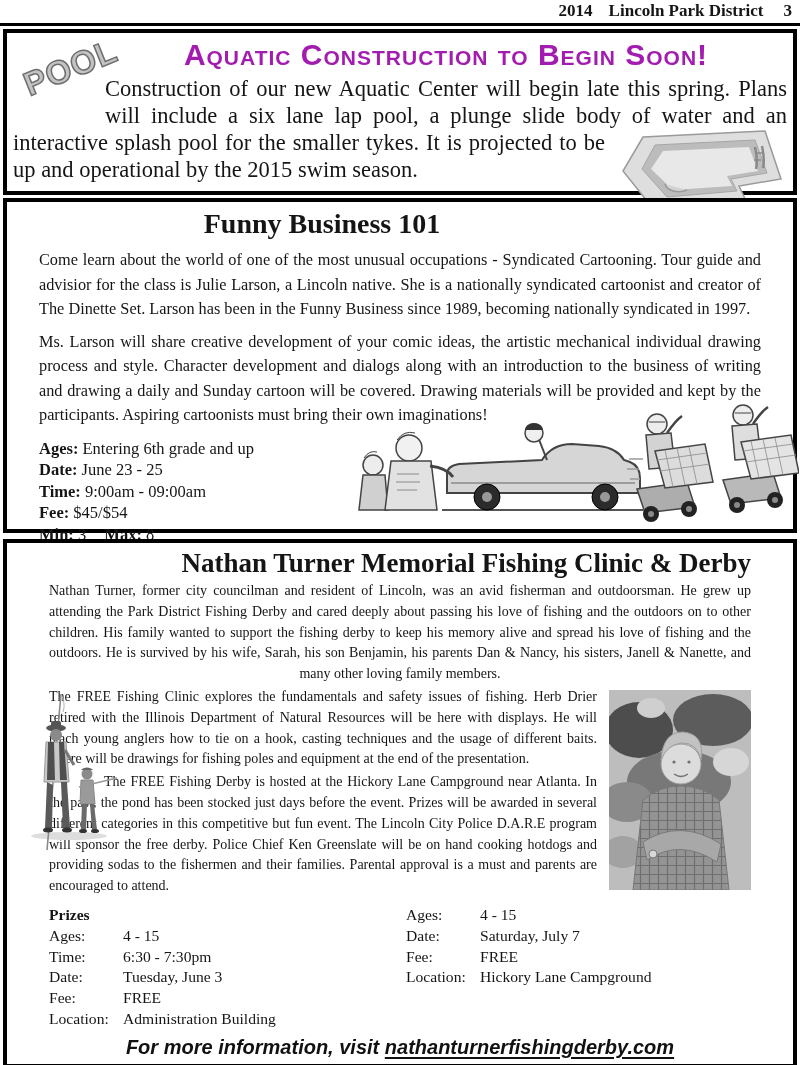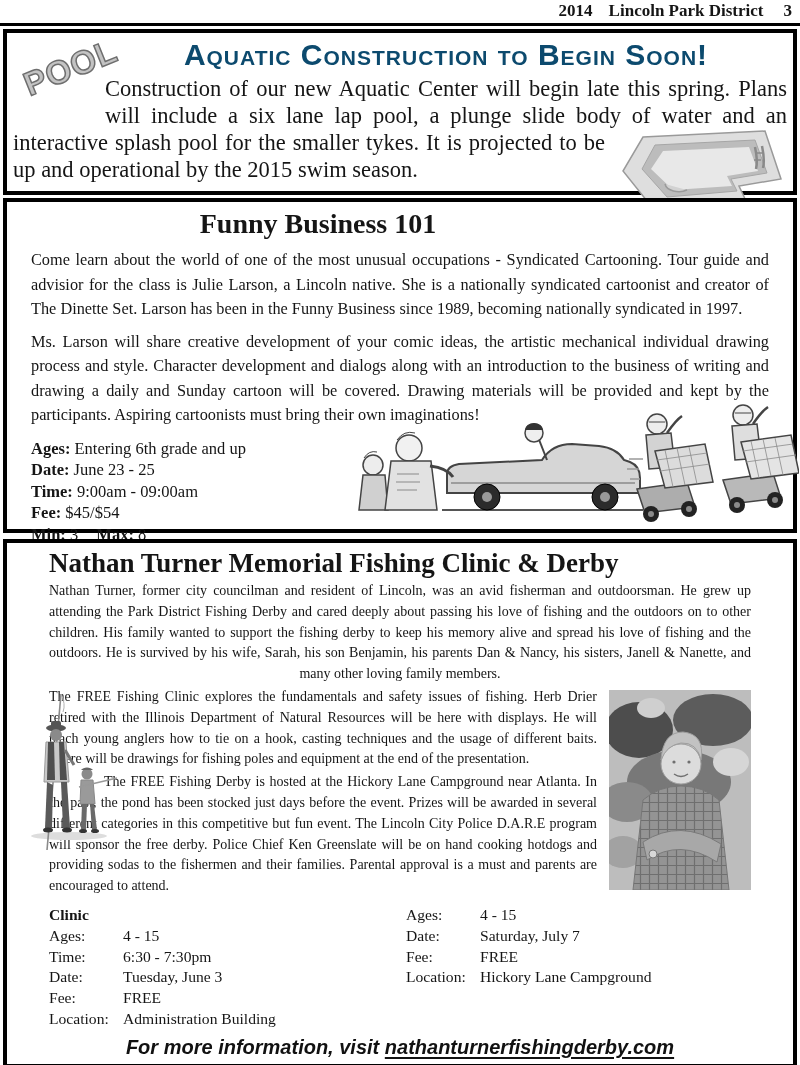--- a/index.html
+++ b/index.html
@@ -18,36 +18,36 @@
   
   .aquatic{margin-top:3px;height:166px;padding:2px 6px;}
   .logo-float{float:left;width:92px;height:80px;}
   .pool-word{display:inline-block;transform:rotate(-22deg) translate(3px,16px);
              font-family:"Liberation Sans",sans-serif;font-weight:900;font-size:33px;
              letter-spacing:1px;color:#c3c3c3;-webkit-text-stroke:1.5px #6e6e6e;}
   .spacer-r{float:right;width:0;height:94px;}
   .pool-float{float:right;clear:right;width:182px;height:86px;}
   .aq-title{margin:2px 0;font-family:"Liberation Sans",sans-serif;font-weight:800;
             font-variant:small-caps;font-size:30px;line-height:36px;letter-spacing:1px;
-            text-align:center;color:#0c4a6e;}
+            text-align:center;color:#a21caf;}
   .aq-body{margin:0;font-size:22.5px;line-height:27px;text-align:justify;}
 
   
-  .funny{margin-top:3px;height:335px;padding:4px 24px;position:relative;}
+  .funny{margin-top:3px;height:335px;padding:4px 32px;position:relative;}
   .funny h2{margin:2px 0 8px;text-align:center;font-size:28px;}
   .funny p{margin:8px 0;font-size:16.3px;line-height:24.5px;text-align:justify;}
   .details{margin-top:10px;font-size:16.5px;line-height:21.5px;}
   .dline b{font-weight:bold;}
   .maxgap{margin-left:14px;}
   .cartoon-car{position:absolute;left:340px;top:202px;width:300px;height:116px;}
   .cartoon-carts{position:absolute;left:620px;top:195px;width:172px;height:126px;}
 
   
   .fishing{margin-top:6px;height:529px;padding:2px 42px;position:relative;}
-  .fishing h2{margin:3px 0 2px;text-align:left;font-size:27px;}
+  .fishing h2{margin:3px 0 2px;text-align:right;font-size:27px;}
   .fishing p{margin:2px 0;font-size:14px;line-height:20.8px;text-align:justify;}
   .f1{text-align-last:center;}
   .fish-illustration{position:absolute;left:12px;top:112px;width:100px;height:240px;}
   .photo-float{float:right;width:142px;height:200px;margin:3px 0 8px 12px;}
   .f2{margin-left:78px;}
   .f3{text-indent:55px;}
   .cols{clear:both;display:flex;margin-top:8px;font-size:15.6px;line-height:20.8px;}
   .col{flex:0 0 357px;}
   .col-title{font-weight:bold;}
   .clbl{display:inline-block;min-width:74px;}
@@ -212,21 +212,21 @@
         <path d="M34,152 Q71,128 112,154 L108,172 Q71,148 38,170 Z" fill="#a8a8a8" stroke="#7a7a7a"></path>
         <circle cx="44" cy="164" r="4" fill="#d8d8d8" stroke="#777"></circle>
       </svg>
     </div>
 
     <p class="f2">The FREE Fishing Clinic explores the fundamentals and safety issues of fishing. Herb Drier retired with the Illinois Department of Natural Resources will be here with displays. He will teach young anglers how to tie on a hook, casting techniques and the usage of different baits. There will be drawings for fishing poles and equipment at the end of the presentation.</p>
     <p class="f3">The FREE Fishing Derby is hosted at the Hickory Lane Campground near Atlanta. In the past, the pond has been stocked just days before the event. Prizes will be awarded in several different categories in this competitive but fun event. The Lincoln City Police D.A.R.E program will sponsor the free derby. Police Chief Ken Greenslate will be on hand cooking hotdogs and providing sodas to the fishermen and their families. Parental approval is a must and parents are encouraged to attend.</p>
 
     <div class="cols">
       <div class="col">
-        <div class="col-title">Clinic</div>
+        <div class="col-title">Prizes</div>
         <div class="crow"><span class="clbl">Ages:</span><span class="cval">4 - 15</span></div>
         <div class="crow"><span class="clbl">Time:</span><span class="cval">6:30 - 7:30pm</span></div>
         <div class="crow"><span class="clbl">Date:</span><span class="cval">Tuesday, June 3</span></div>
         <div class="crow"><span class="clbl">Fee:</span><span class="cval">FREE</span></div>
         <div class="crow"><span class="clbl">Location:</span><span class="cval">Administration Building</span></div>
       </div>
       <div class="col">
         <div class="crow"><span class="clbl">Ages:</span><span class="cval">4 - 15</span></div>
         <div class="crow"><span class="clbl">Date:</span><span class="cval">Saturday, July 7</span></div>
         <div class="crow"><span class="clbl">Fee:</span><span class="cval">FREE</span></div>

